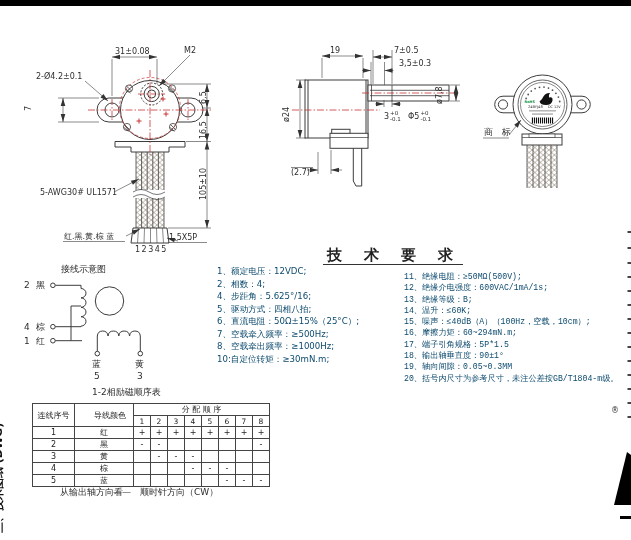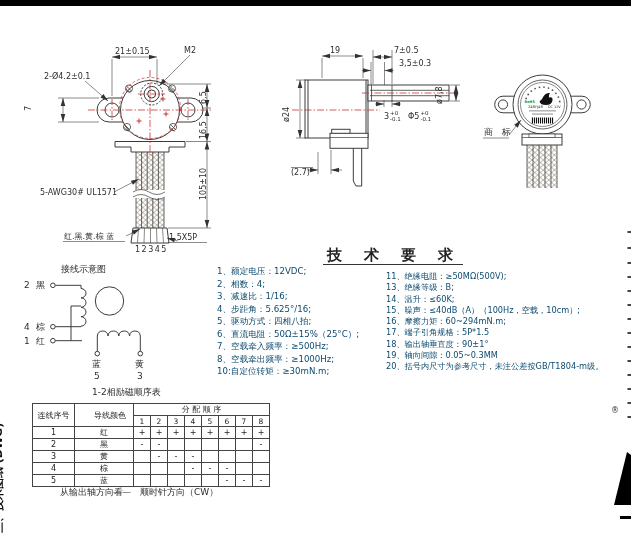--- a/index.html
+++ b/index.html
@@ -224,23 +224,23 @@
       <rect x="627.5" y="374" width="3.5" height="2"></rect>
         <rect x="627.5" y="388" width="3.5" height="2"></rect>
       <rect x="627.5" y="402" width="3.5" height="2"></rect>
         <rect x="627.5" y="416" width="3.5" height="2"></rect>
     </g>
     <path d="M614,505 L627,452 L631,455 L631,505 Z" fill="#000"></path>
     <rect x="620" y="516" width="11" height="3" fill="#000"></rect>
   </g>
 </svg>
 
-<div class="t" style="left:115px;top:47px;">21±0.15</div>
+<div class="t" style="left:115px;top:47px;">31±0.08</div>
 <div class="t" style="left:184px;top:46px;">M2</div>
-<div class="t" style="left:36px;top:72px;margin-left:8px;">2-Ø4.2±0.1</div>
+<div class="t" style="left:36px;top:72px;">2-Ø4.2±0.1</div>
 <div class="t rot" style="left:34px;top:101px;">7</div>
 <div class="t rot" style="left:209px;top:94px;">6,5</div>
 <div class="t rot" style="left:209px;top:129px;">16,5</div>
 <div class="t rot" style="left:209px;top:190px;">105±10</div>
 <div class="t" style="left:40px;top:188px;">5-AWG30# UL1571</div>
 <div class="t" style="left:64px;top:232px;">红.黑.黄.棕 蓝</div>
 <div class="t" style="left:135px;top:245px;letter-spacing:1.5px;">12345</div>
 <div class="t" style="left:169px;top:233px;">1.5X5P</div>
 
 <div class="t" style="left:330px;top:46px;">19</div>
@@ -261,30 +261,30 @@
 <div class="t t9" style="left:484px;top:127px;letter-spacing:3px;">商 标</div>
 <div class="t" style="left:524.5px;top:99.5px;font-size:3.5px;line-height:4px;color:#0a8f3c;font-weight:bold;">RoHS</div>
 <div class="t" style="left:528px;top:104.5px;font-size:3.6px;line-height:4px;">24BYJ48</div>
 <div class="t" style="left:548px;top:104.5px;font-size:3.4px;line-height:4px;">DC 12V</div>
 
 <div class="title">技术要求</div>
 <div class="title-underline"></div>
 <div class="tech-col" style="left:217px;top:266px;">
   <div>1、额定电压：12VDC;</div>
   <div>2、相数：4;</div>
-  <div>3、减速比：1/16;</div>
   <div>4、步距角：5.625°/16;</div>
   <div>5、驱动方式：四相八拍;</div>
   <div>6、直流电阻：50Ω±15%（25°C）;</div>
   <div>7、空载牵入频率：≥500Hz;</div>
   <div>8、空载牵出频率：≥1000Hz;</div>
   <div>10:自定位转矩：≥30mN.m;</div>
 </div>
-<div class="tech-col right" style="left:386px;top:271px;">
+<div class="tech-col right" style="left:404px;top:271px;font-family:Liberation Mono, monospace;">
   <div>11、绝缘电阻：≥50MΩ(500V);</div>
+  <div>12、绝缘介电强度：600VAC/1mA/1s;</div>
   <div>13、绝缘等级：B;</div>
   <div>14、温升：≤60K;</div>
   <div>15、噪声：≤40dB（A）（100Hz，空载，10cm）;</div>
   <div>16、摩擦力矩：60~294mN.m;</div>
   <div>17、端子引角规格：5P*1.5</div>
   <div>18、输出轴垂直度：90±1°</div>
   <div>19、轴向间隙：0.05~0.3MM</div>
   <div>20、括号内尺寸为参考尺寸，未注公差按GB/T1804-m级。</div>
 </div>
 

